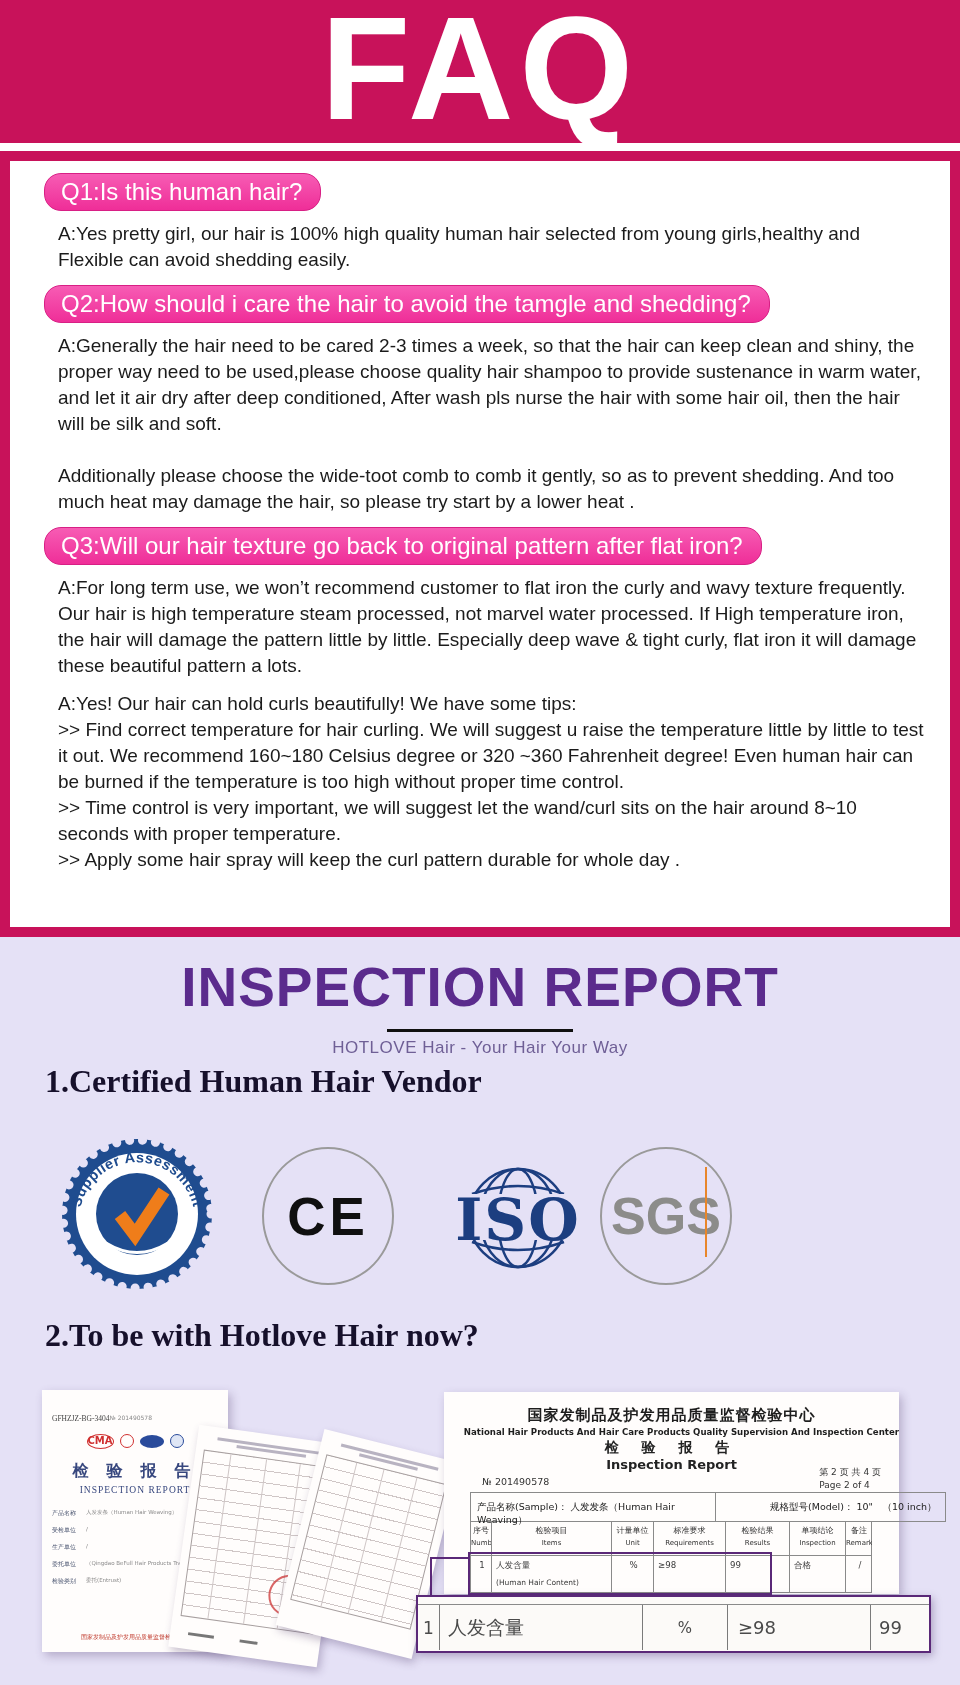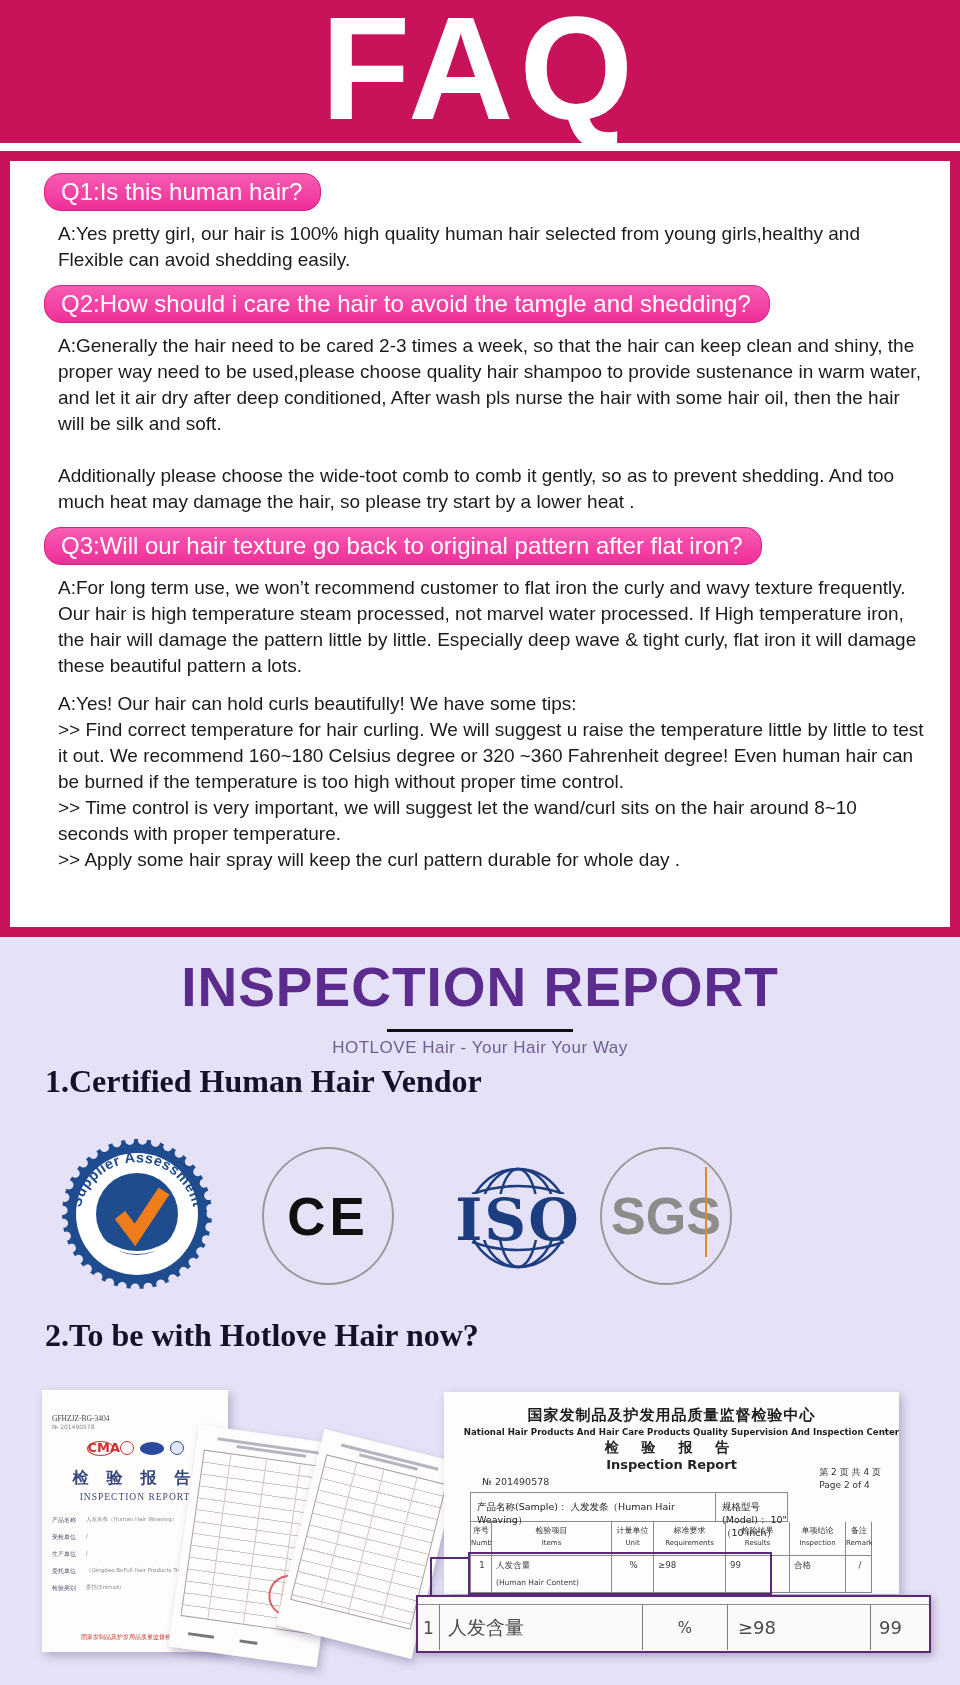--- a/index.html
+++ b/index.html
@@ -35,25 +35,25 @@
   .iso-strip { position:absolute; left:-8px; top:46px; width:176px; height:46px; background:#E5E1F6; }
   .iso-text { position:absolute; left:0; top:38px; width:100%; text-align:center; font-family:"DejaVu Serif", serif; font-weight:bold; font-size:58px; color:#1C3E80; letter-spacing:2px; }
   .sgs { left:600px; top:210px; width:132px; height:138px; }
   .sgs span { font-size:52px; font-weight:bold; color:#8C8C8A; letter-spacing:0; font-family:"Liberation Sans",sans-serif; }
   .sgs-line { position:absolute; right:23px; top:18px; bottom:26px; width:2px; background:#E8862B; }
   .side-note { position:absolute; left:722px; top:148px; width:168px; text-align:center; color:#1d1d1d; font-size:17px; line-height:31px; }
 
   
   .paper { position:absolute; background:#fffdfc; box-shadow:3px 4px 9px rgba(70,50,100,.30); }
   .paper1 { left:42px; top:453px; width:186px; height:262px; padding:8px 10px; font-family:"DejaVu Sans",sans-serif; }
-  .p1-row1 { display:flex; margin-top:16px;flex-direction:column; }
+  .p1-row1 { display:flex; margin-top:16px; }
   .p1-code { font-family:"Liberation Serif",serif; font-size:7.5px; color:#444; }
   .p1-num { font-size:6px; color:#888; }
   .p1-logos { display:flex; gap:6px; justify-content:center; align-items:center; margin-top:10px; height:16px; }
-  .cma { width:27px; height:15px; border:1.5px solid #D03030; border-radius:50%; color:#D03030; font-size:13px; font-weight:bold; text-align:center; line-height:12px; }
+  .cma { width:27px; height:15px; border:1.5px solid #D03030; border-radius:50%; color:#D03030; font-size:10px; font-weight:bold; text-align:center; line-height:12px; }
   .redc { width:14px; height:14px; border:1.5px solid #D03030; border-radius:50%; }
   .blueov { width:24px; height:13px; background:#2A4B9B; border-radius:50%; }
   .bluec { width:14px; height:14px; border:1.5px solid #2A4B9B; border-radius:50%; background:#dfe6f5; }
   .p1-title-cn { margin-top:12px; text-align:center; font-family:"Liberation Serif",serif; font-weight:bold; font-size:16px; letter-spacing:7px; color:#37477e; }
   .p1-title-en { margin-top:3px; text-align:center; font-family:"Liberation Serif",serif; font-size:9.5px; letter-spacing:1px; color:#37477e; }
   .p1-fields { margin-top:14px; }
   .p1-field { display:flex; margin-bottom:8px; }
   .p1-label { width:34px; flex:none; font-size:6px; color:#4a5570; }
   .p1-value { font-size:5.5px; color:#8a8a8a; }
   .p1-footer { position:absolute; bottom:10px; left:4px; right:4px; text-align:center; font-size:6px; color:#C0392B; }
@@ -67,21 +67,21 @@
   .stamp { position:absolute; width:42px; height:42px; border:2px solid rgba(208,64,64,.8); border-radius:50%; color:rgba(208,64,64,.85); font-size:18px; text-align:center; line-height:40px; transform:rotate(-18deg); }
   .scribble { position:absolute; height:3px; background:#555; opacity:.8; }
 
   .bigpaper { left:444px; top:455px; width:455px; height:202px; font-family:"DejaVu Sans",sans-serif; color:#222; }
   .bp-cn { margin-top:14px; text-align:center; font-size:15px; font-weight:bold; letter-spacing:1px; color:#1e1e1e; }
   .bp-en { margin-top:2px; text-align:right; font-size:8.6px; font-weight:bold; color:#1e1e1e; }
   .bp-tcn { margin-top:2px; text-align:center; font-size:14px; font-weight:bold; letter-spacing:9px; }
   .bp-ten { text-align:center; font-size:13px; font-weight:bold; }
   .bp-page { position:absolute; right:18px; top:74px; text-align:left; font-size:9px; color:#333; line-height:13px; }
   .bp-no { position:absolute; left:38px; top:84px; font-size:9.5px; color:#333; }
-  .bp-sample { position:absolute; left:26px; top:100px; width:318px; height:30px; border:1px solid #8a8a8a; display:flex; font-size:9.5px; color:#222; }
+  .bp-sample { position:absolute; left:26px; top:100px; width:476px; height:30px; border:1px solid #8a8a8a; display:flex; font-size:9.5px; color:#222;gap:48px; }
   .bp-sample .c1 { flex:none; width:245px; border-right:1px solid #8a8a8a; padding:8px 0 0 6px; }
   .bp-sample .c2 { padding:8px 0 0 6px; }
   .rgrid { display:grid; grid-template-columns:20px 120px 42px 72px 64px 56px 27px; }
   .bp-thead { position:absolute; left:26px; top:130px; width:402px; height:34px; border:1px solid #8a8a8a; border-top:none; }
   .bp-thead > div { border-left:1px solid #8a8a8a; text-align:center; padding-top:3px; font-size:8px; line-height:12px; color:#333; overflow:hidden; }
   .bp-thead > div:first-child { border-left:none; }
   .bp-trow { position:absolute; left:26px; top:164px; width:402px; height:37px; border:1px solid #8a8a8a; border-top:none; }
   .bp-trow > div { border-left:1px solid #8a8a8a; padding:3px 2px 0 4px; font-size:8.6px; line-height:13px; color:#3a3a3a; overflow:hidden; }
   .bp-trow > div:first-child { border-left:none; text-align:center; }
   .hl-box { position:absolute; left:24px; top:160px; width:304px; height:43px; border:2px solid #5A2878; }

